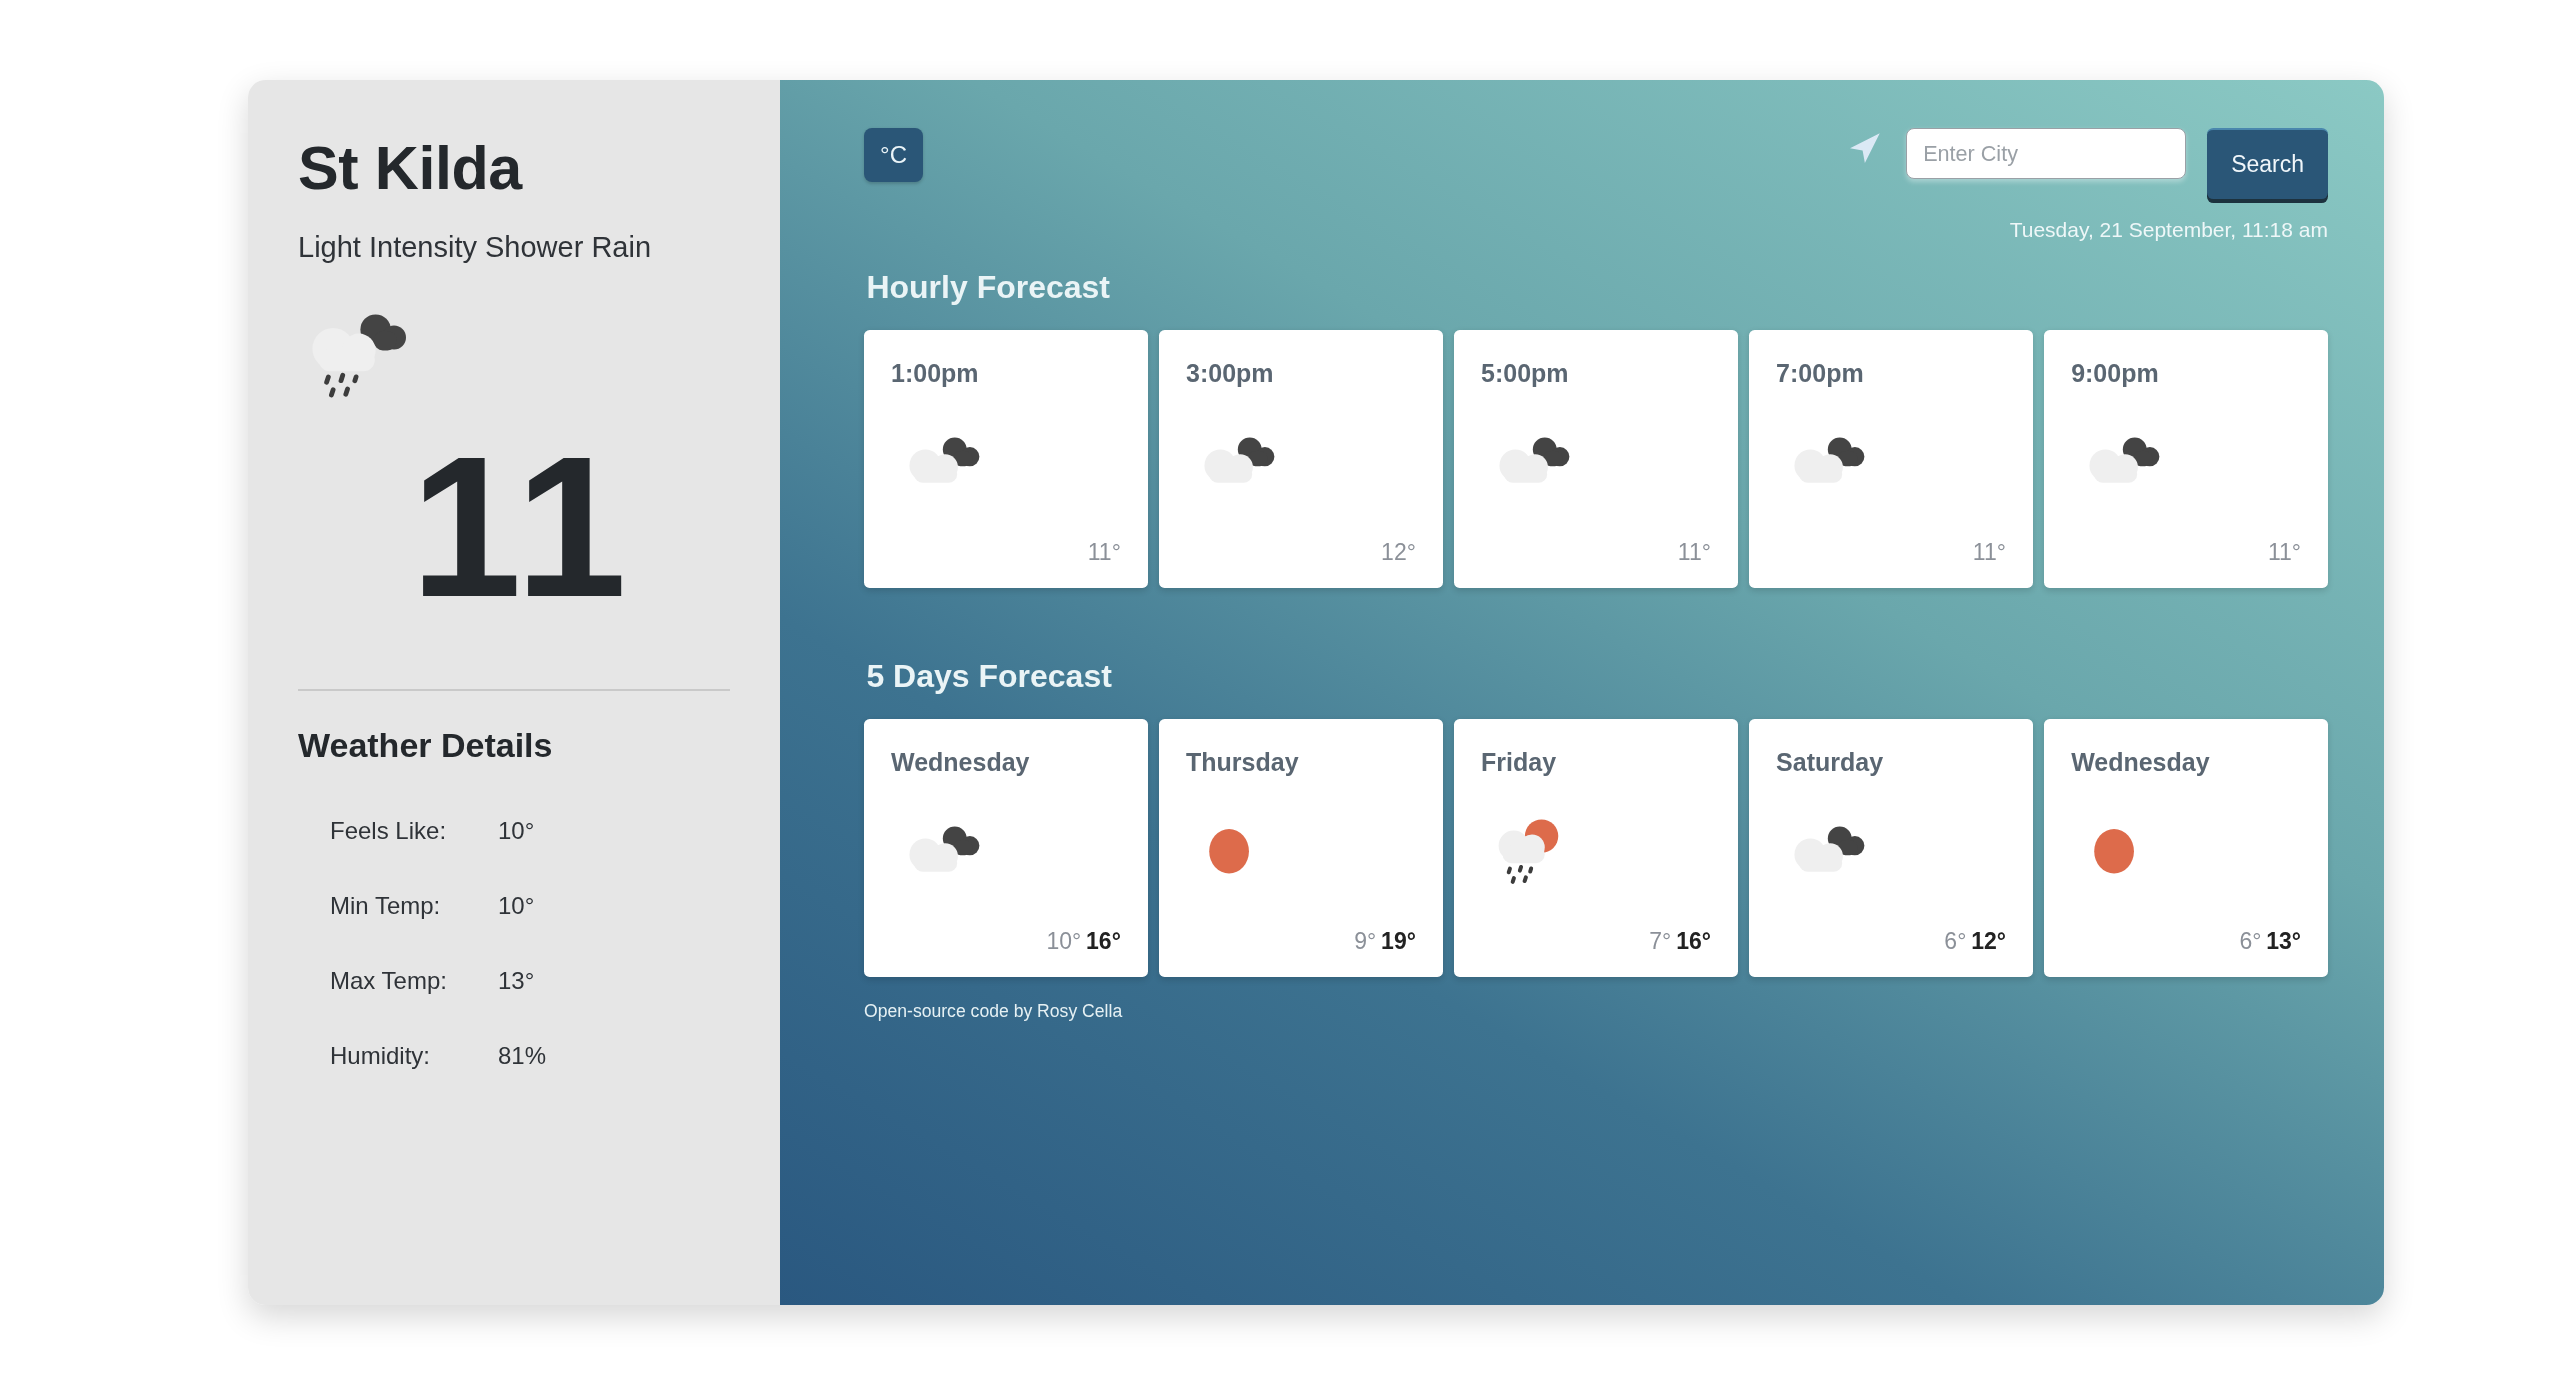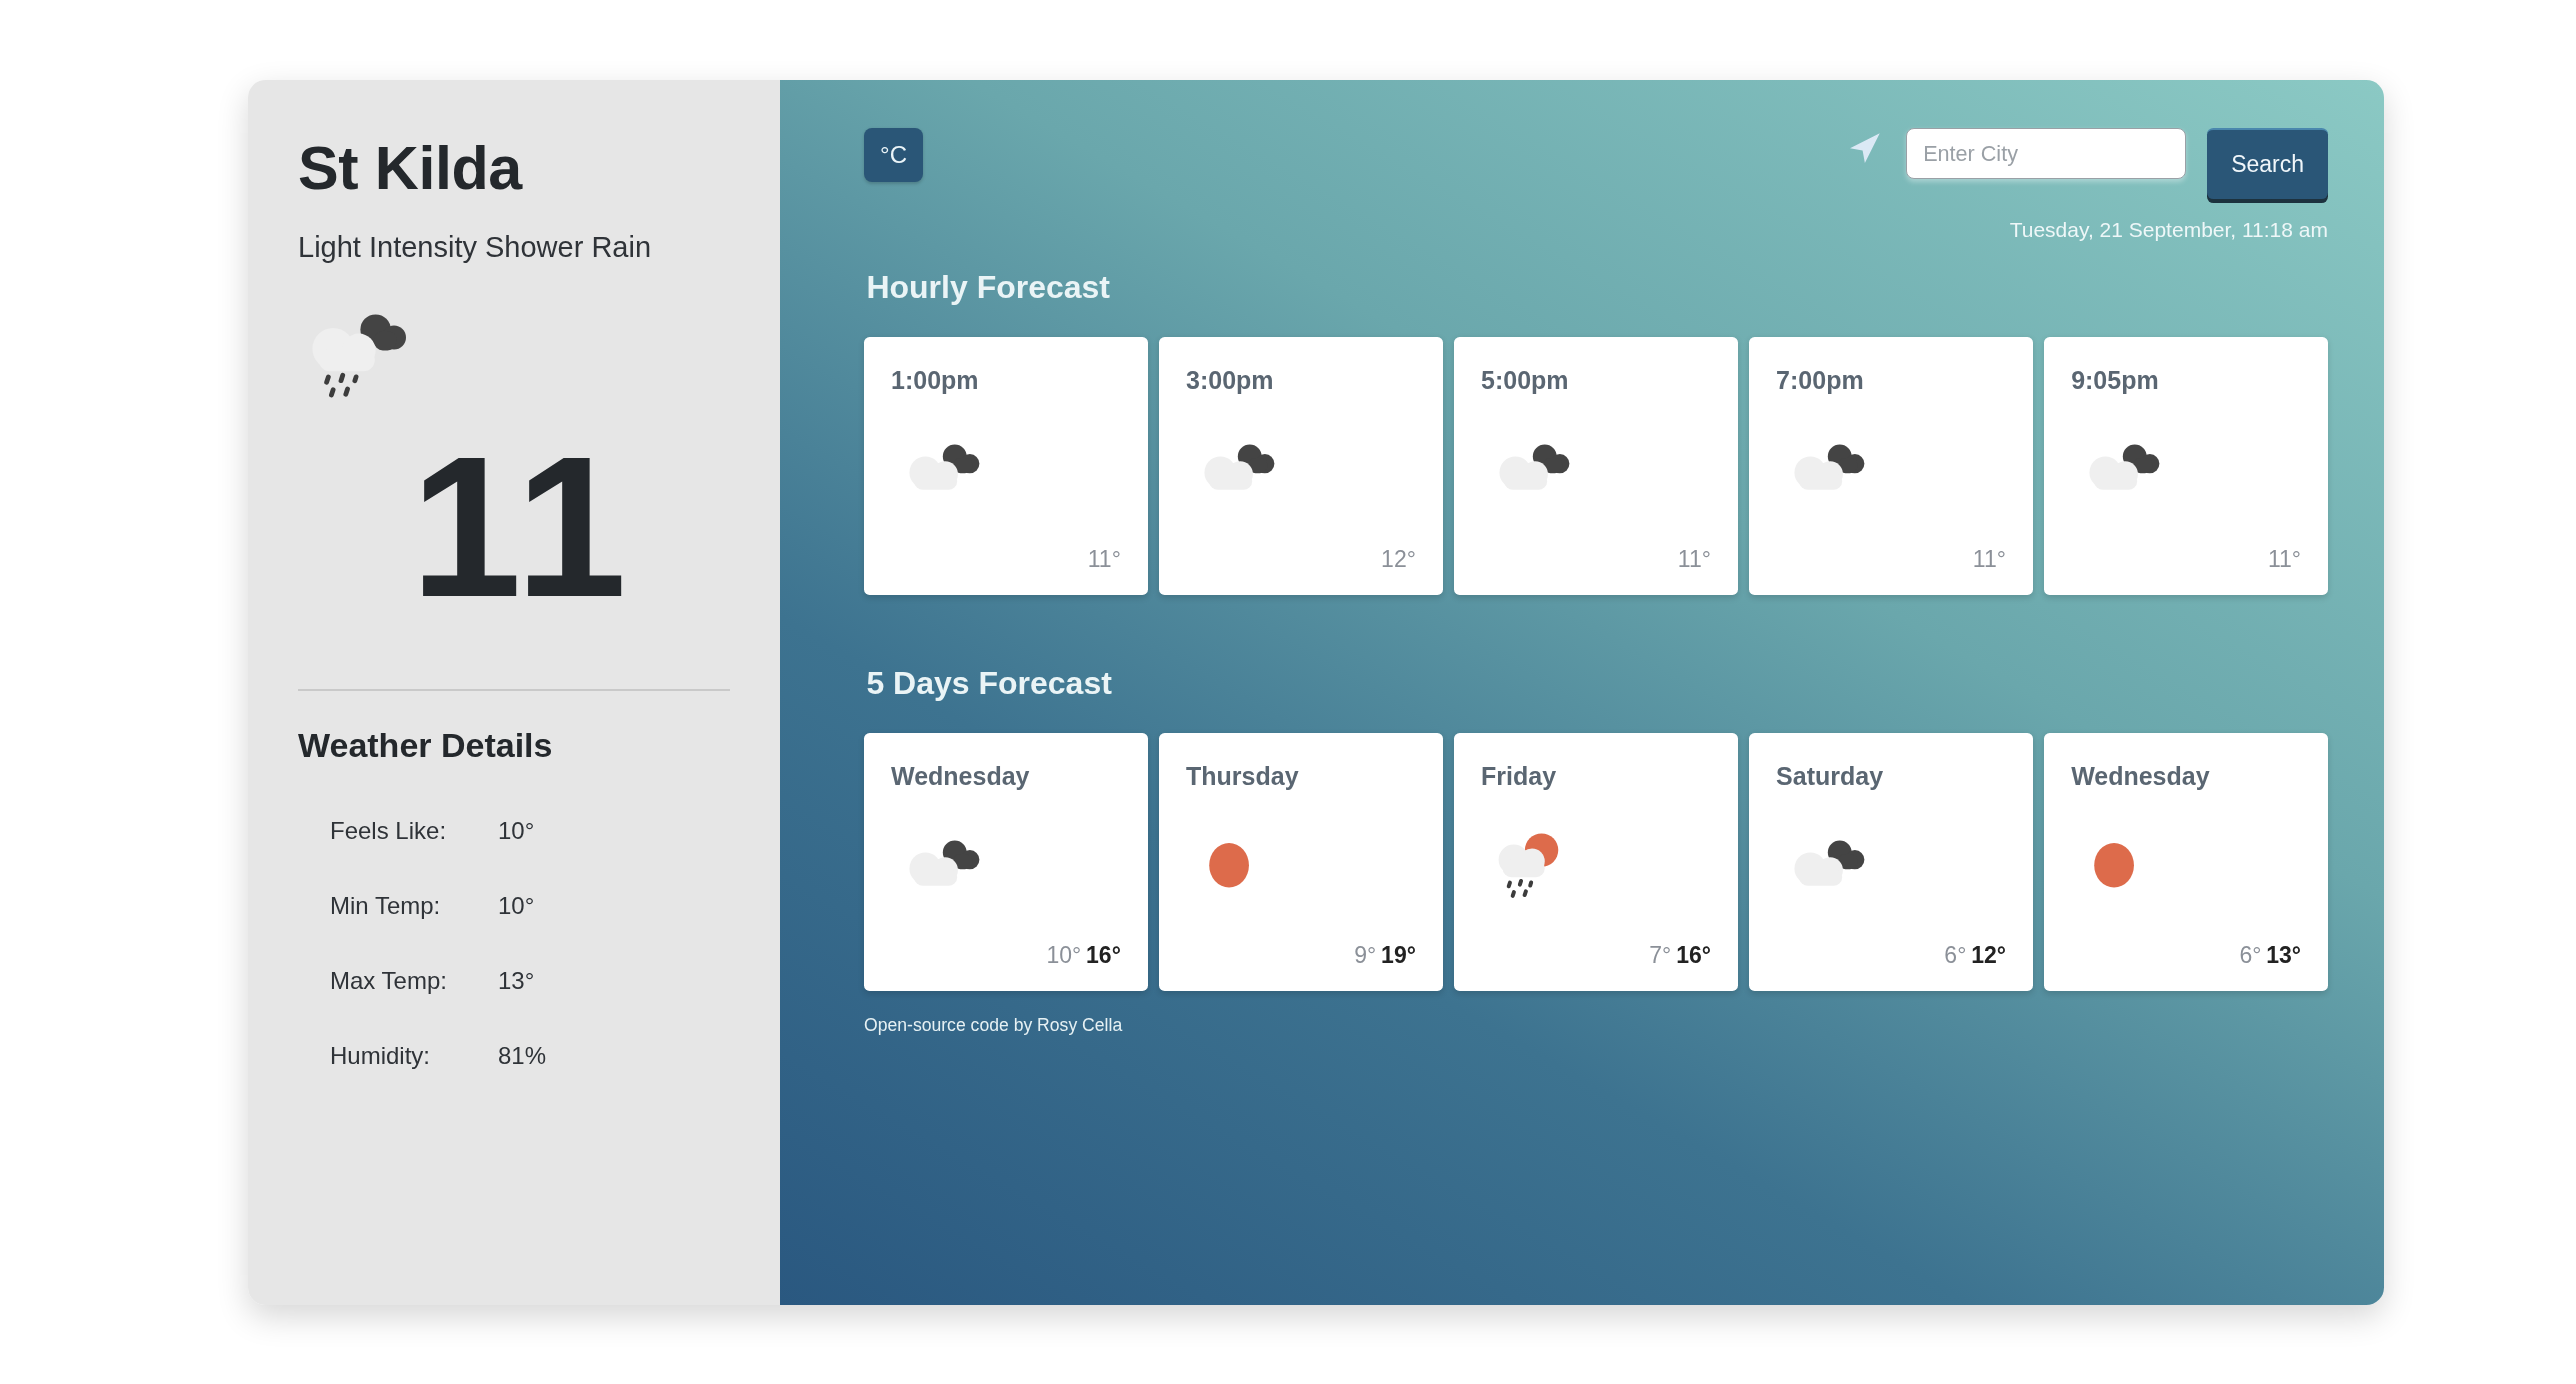--- a/index.html
+++ b/index.html
@@ -174,21 +174,21 @@
     font-size: 32px;
     font-weight: 600;
     color: #eaf4f6;
     margin: 53px 0 0 2.4px;
   }
   .section-title.second { margin-top: 70px; }
 
   .cards {
     display: flex;
     gap: 11.2px;
-    margin-top: 31px;
+    margin-top: 24px;
   }
 
   .card {
     flex: 1;
     background: #ffffff;
     border-radius: 5.6px;
     height: 258px;
     box-sizing: border-box;
     padding: 29px 27px 22.4px 27px;
     display: flex;
@@ -349,21 +349,21 @@
             <rect x="64" y="24" width="24" height="19" rx="9" fill="#444444"></rect>
             <circle cx="29" cy="42" r="20" fill="#efefef"></circle>
             <circle cx="54" cy="44" r="16" fill="#efefef"></circle>
             <rect x="15" y="42" width="54" height="22" rx="11" fill="#efefef"></rect>
           </svg>
         </div>
         <div class="card-temp">11°</div>
       </div>
 
       <div class="card">
-        <div class="card-label">9:05pm</div>
+        <div class="card-label">9:00pm</div>
         <div class="card-icon-slot">
           <svg width="88" height="62" viewBox="0 0 110 78">
             <circle cx="66" cy="22" r="15" fill="#444444"></circle>
             <circle cx="85" cy="31" r="12" fill="#444444"></circle>
             <rect x="64" y="24" width="24" height="19" rx="9" fill="#444444"></rect>
             <circle cx="29" cy="42" r="20" fill="#efefef"></circle>
             <circle cx="54" cy="44" r="16" fill="#efefef"></circle>
             <rect x="15" y="42" width="54" height="22" rx="11" fill="#efefef"></rect>
           </svg>
         </div>

